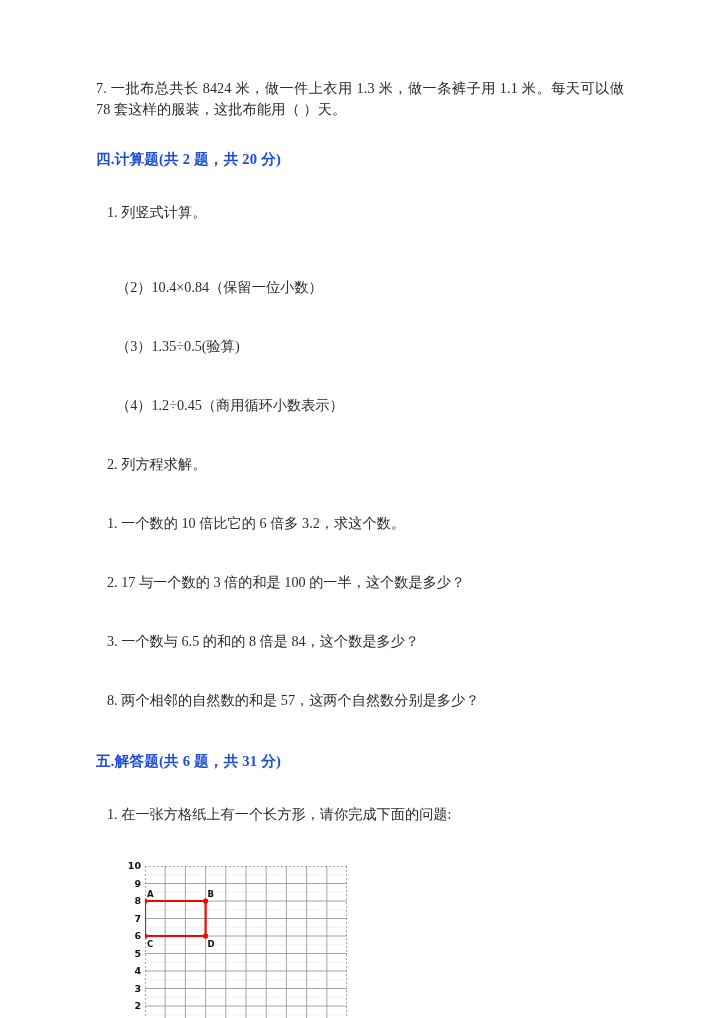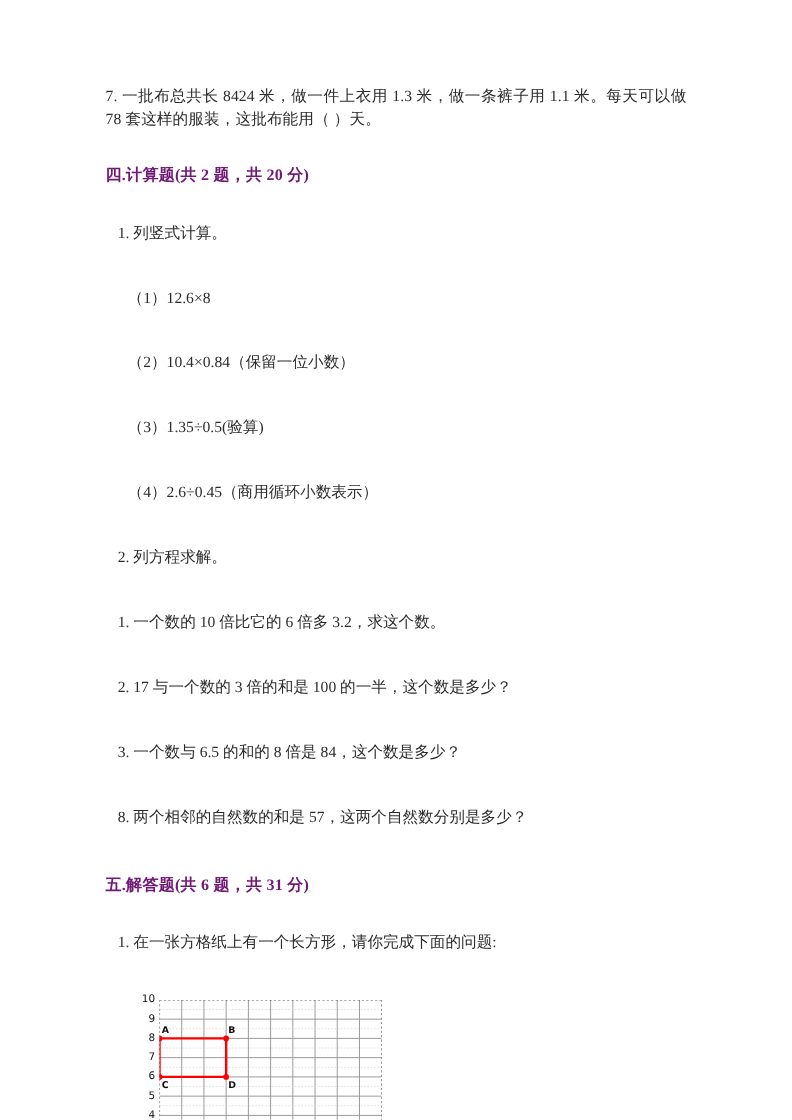--- a/index.html
+++ b/index.html
@@ -37,21 +37,21 @@
     text-align: justify;
     letter-spacing: 0.1px;
   }
   .para.tight {
     margin-top: 2px;
   }
 
   .section-head {
     font-size: 14.6px;
     font-weight: bold;
-    color: #701a75;
+    color: #1d4ed8;
     margin: 0;
     letter-spacing: 0.2px;
   }
 
   .spacer-lg { height: 30px; }
   .spacer-md { height: 22px; }
   .spacer-sm { height: 16px; }
 
   .indent1 { padding-left: 9px; }
 
@@ -75,21 +75,21 @@
     top: 8px;
     width: 202px;
     height: 175px;
   }
   .grid-svg { display: block; }
 
   .axis-label {
     position: absolute;
     font-family: "DejaVu Sans", "Liberation Sans", sans-serif;
     font-size: 9.5px;
-    font-weight: normal;
+    font-weight: bold;
     color: #111;
     line-height: 1;
   }
   .y-lab {
     text-align: right;
     width: 22px;
   }
   .x-lab {
     text-align: center;
     width: 22px;
@@ -114,30 +114,29 @@
 
     <div class="spacer-lg"></div>
 
     <p class="section-head">四.计算题(共 2 题，共 20 分)</p>
 
     <div class="spacer-md"></div>
 
     <p class="qline">1. 列竖式计算。</p>
 
     <div class="spacer-sm"></div>
-    <p class="qline indent1">（1）12.6×8</p>
 
     <div class="spacer-sm"></div>
     <p class="qline indent1">（2）10.4×0.84（保留一位小数）</p>
 
     <div class="spacer-sm"></div>
     <p class="qline indent1">（3）1.35÷0.5(验算)</p>
 
     <div class="spacer-sm"></div>
-    <p class="qline indent1">（4）2.6÷0.45（商用循环小数表示）</p>
+    <p class="qline indent1">（4）1.2÷0.45（商用循环小数表示）</p>
 
     <div class="spacer-sm"></div>
     <p class="qline">2. 列方程求解。</p>
 
     <div class="spacer-sm"></div>
     <p class="qline">1. 一个数的 10 倍比它的 6 倍多 3.2，求这个数。</p>
 
     <div class="spacer-sm"></div>
     <p class="qline">2. 17 与一个数的 3 倍的和是 100 的一半，这个数是多少？</p>
 

